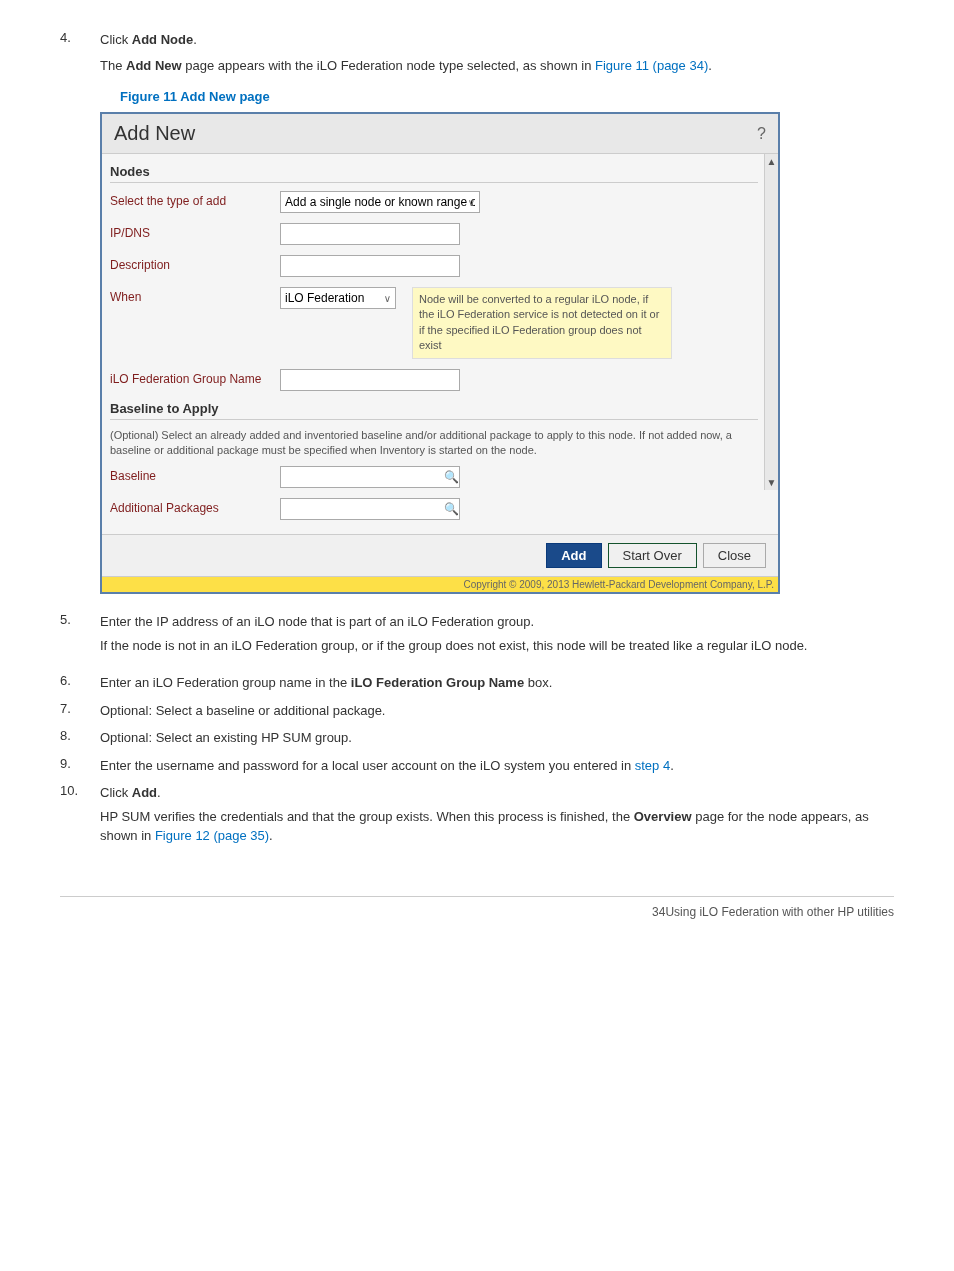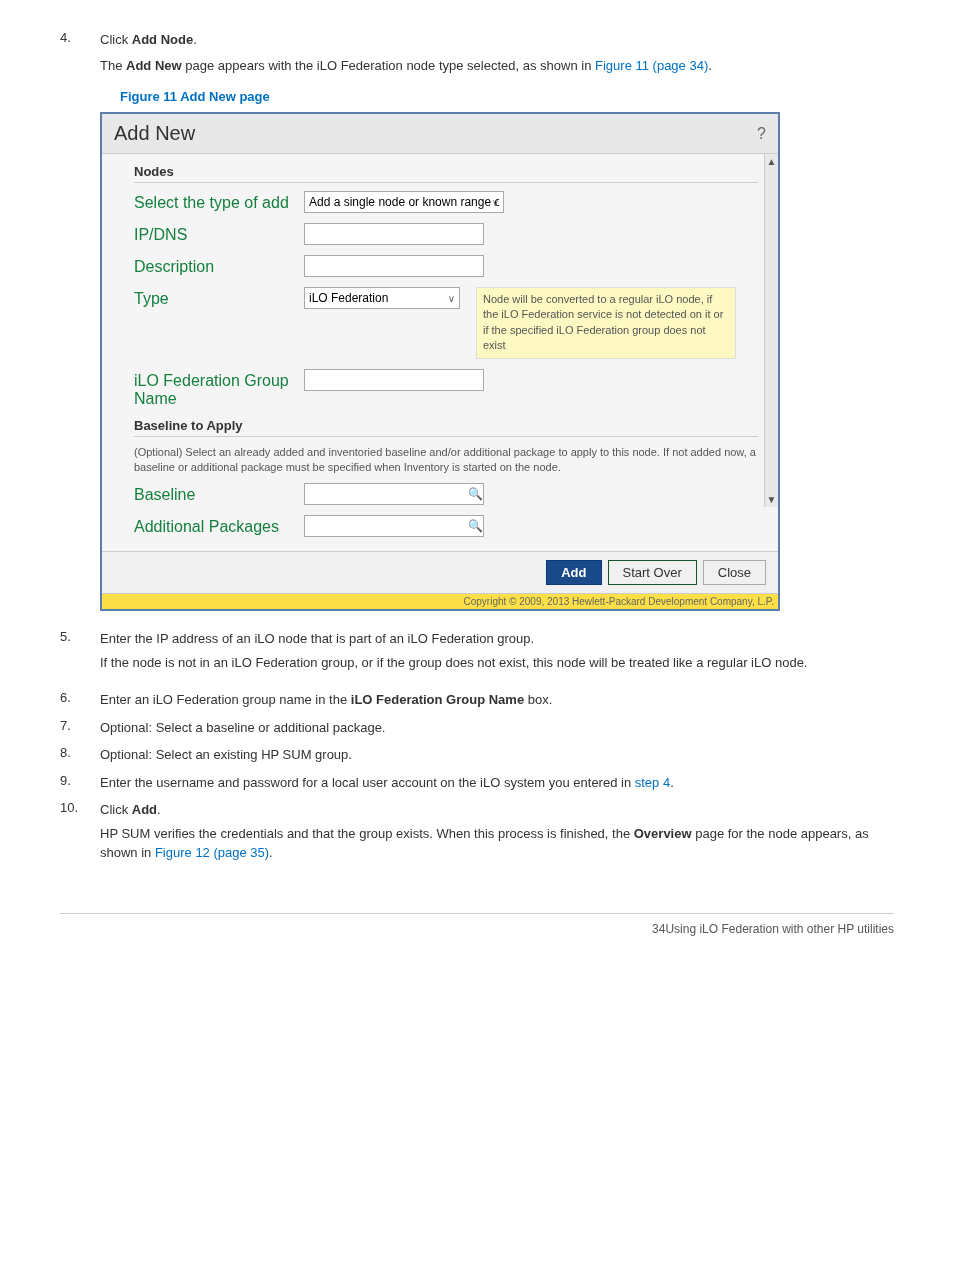--- a/index.html
+++ b/index.html
@@ -71,40 +71,40 @@
       font-size: 20px;
       color: #333;
       font-weight: normal;
     }
     .dialog-help {
       color: #666;
       font-size: 16px;
       cursor: pointer;
     }
     .dialog-body {
-      padding: 10px 16px 0 32px;
+      padding: 10px 16px 0 8px;
       overflow-y: auto;
     }
     .section-title {
       font-weight: bold;
       font-size: 13px;
       margin-bottom: 8px;
       border-bottom: 1px solid #ccc;
       padding-bottom: 3px;
     }
     .form-row {
       display: flex;
       align-items: flex-start;
       margin-bottom: 10px;
     }
     .form-label {
       width: 170px;
       min-width: 170px;
-      font-size: 16px;
-      color: #15803d;
+      font-size: 12px;
+      color: #7f1d1d;
       padding-top: 3px;
     }
     .form-control {
       flex: 1;
     }
     .form-input {
       border: 1px solid #aaa;
       background: #fff;
       height: 22px;
       width: 180px;
@@ -315,24 +315,24 @@
       </div>
 
       <div class="form-row">
         <span class="form-label">Description</span>
         <div class="form-control">
           <input type="text" class="form-input" style="">
         </div>
       </div>
 
       <div class="form-row">
-        <span class="form-label">Type</span>
+        <span class="form-label">When</span>
         <div class="form-control" style="display:flex; align-items:flex-start;">
           <div class="select-wrapper">
-            <select class="form-select" style="width:156px;">
+            <select class="form-select" style="width:116px;">
               <option>iLO Federation</option>
               <option>iLO</option>
               <option>iLO CM</option>
             </select>
           </div>
           <div class="type-note">Node will be converted to a regular iLO node, if the iLO Federation service is not detected on it or if the specified iLO Federation group does not exist</div>
         </div>
       </div>
 
       <div class="form-row">

